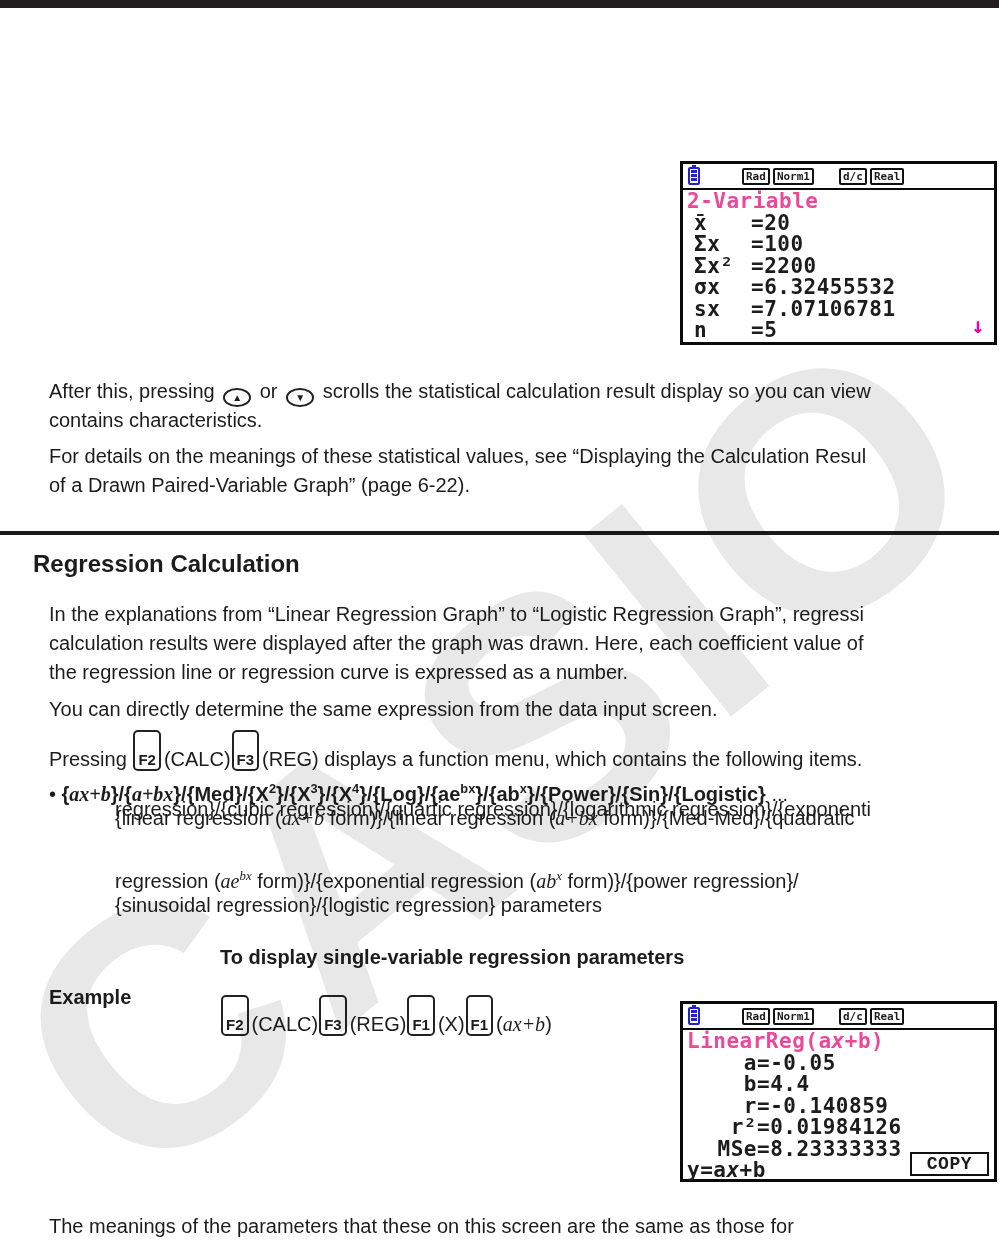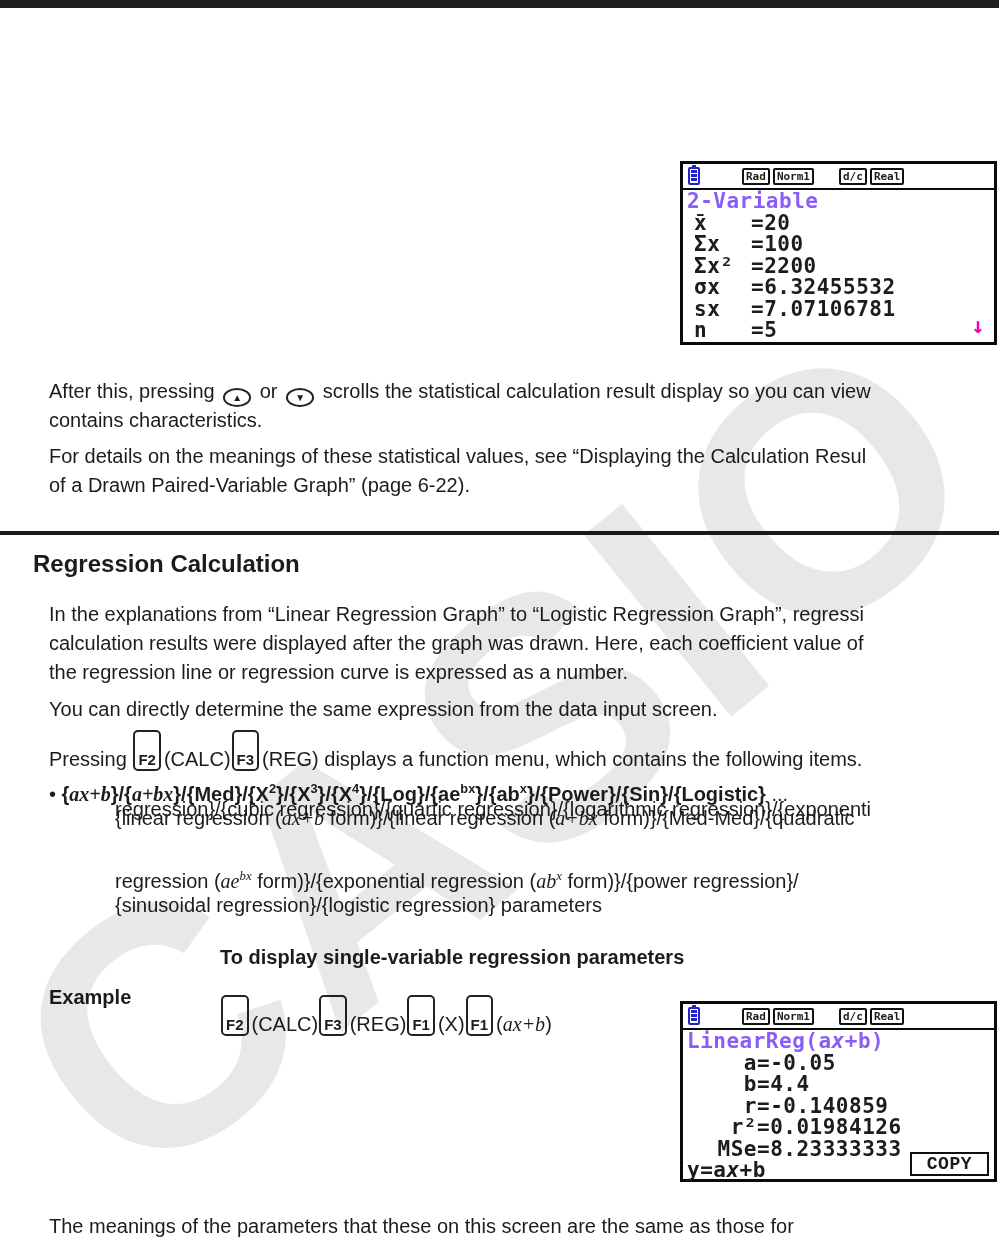--- a/index.html
+++ b/index.html
@@ -45,21 +45,21 @@
   .battery { width:12px; height:18px; border:2px solid #2323cc; border-radius:2px; position:relative; margin-right:42px; }
   .battery:before { content:""; position:absolute; left:2px; top:-4px; width:4px; height:2px; background:#2323cc; }
   .battery .cell { height:3px; background:#2323cc; margin:1px 1px 0 1px; }
   .sbadge { border:2px solid #111; border-radius:2px; font-family:"DejaVu Sans Mono", monospace;
             font-weight:bold; font-size:11px; line-height:13px; padding:0 2px; margin-right:3px; }
   .sbadge.gap { margin-left:22px; }
 
   .scr-body { position:relative; font-family:"DejaVu Sans Mono", monospace; font-weight:bold;
               font-size:21px; line-height:21.5px; letter-spacing:0.5px; padding:1px 2px 0 4px;
               height:calc(100% - 26px); }
-  .scr-title { color:#8b5cf6; white-space:pre; }
+  .scr-title { color:#ec4899; white-space:pre; }
   .scr-title .it { font-style:italic; }
   .scr-row { white-space:pre; }
   .lbl  { display:inline-block; width:64px; padding-left:7px; }
   .lbl2 { display:inline-block; width:70px; text-align:right; }
   .scroll-arrow { position:absolute; right:9px; bottom:6px; color:#ee00aa; font-size:22px; font-weight:bold; }
   .copy-key { position:absolute; right:5px; bottom:3px; border:2px solid #111; background:#fff;
               font-family:Liberation Mono, monospace; font-weight:bold; font-size:18px;
               line-height:20px; padding:0 15px; }
 </style>
 </head>

